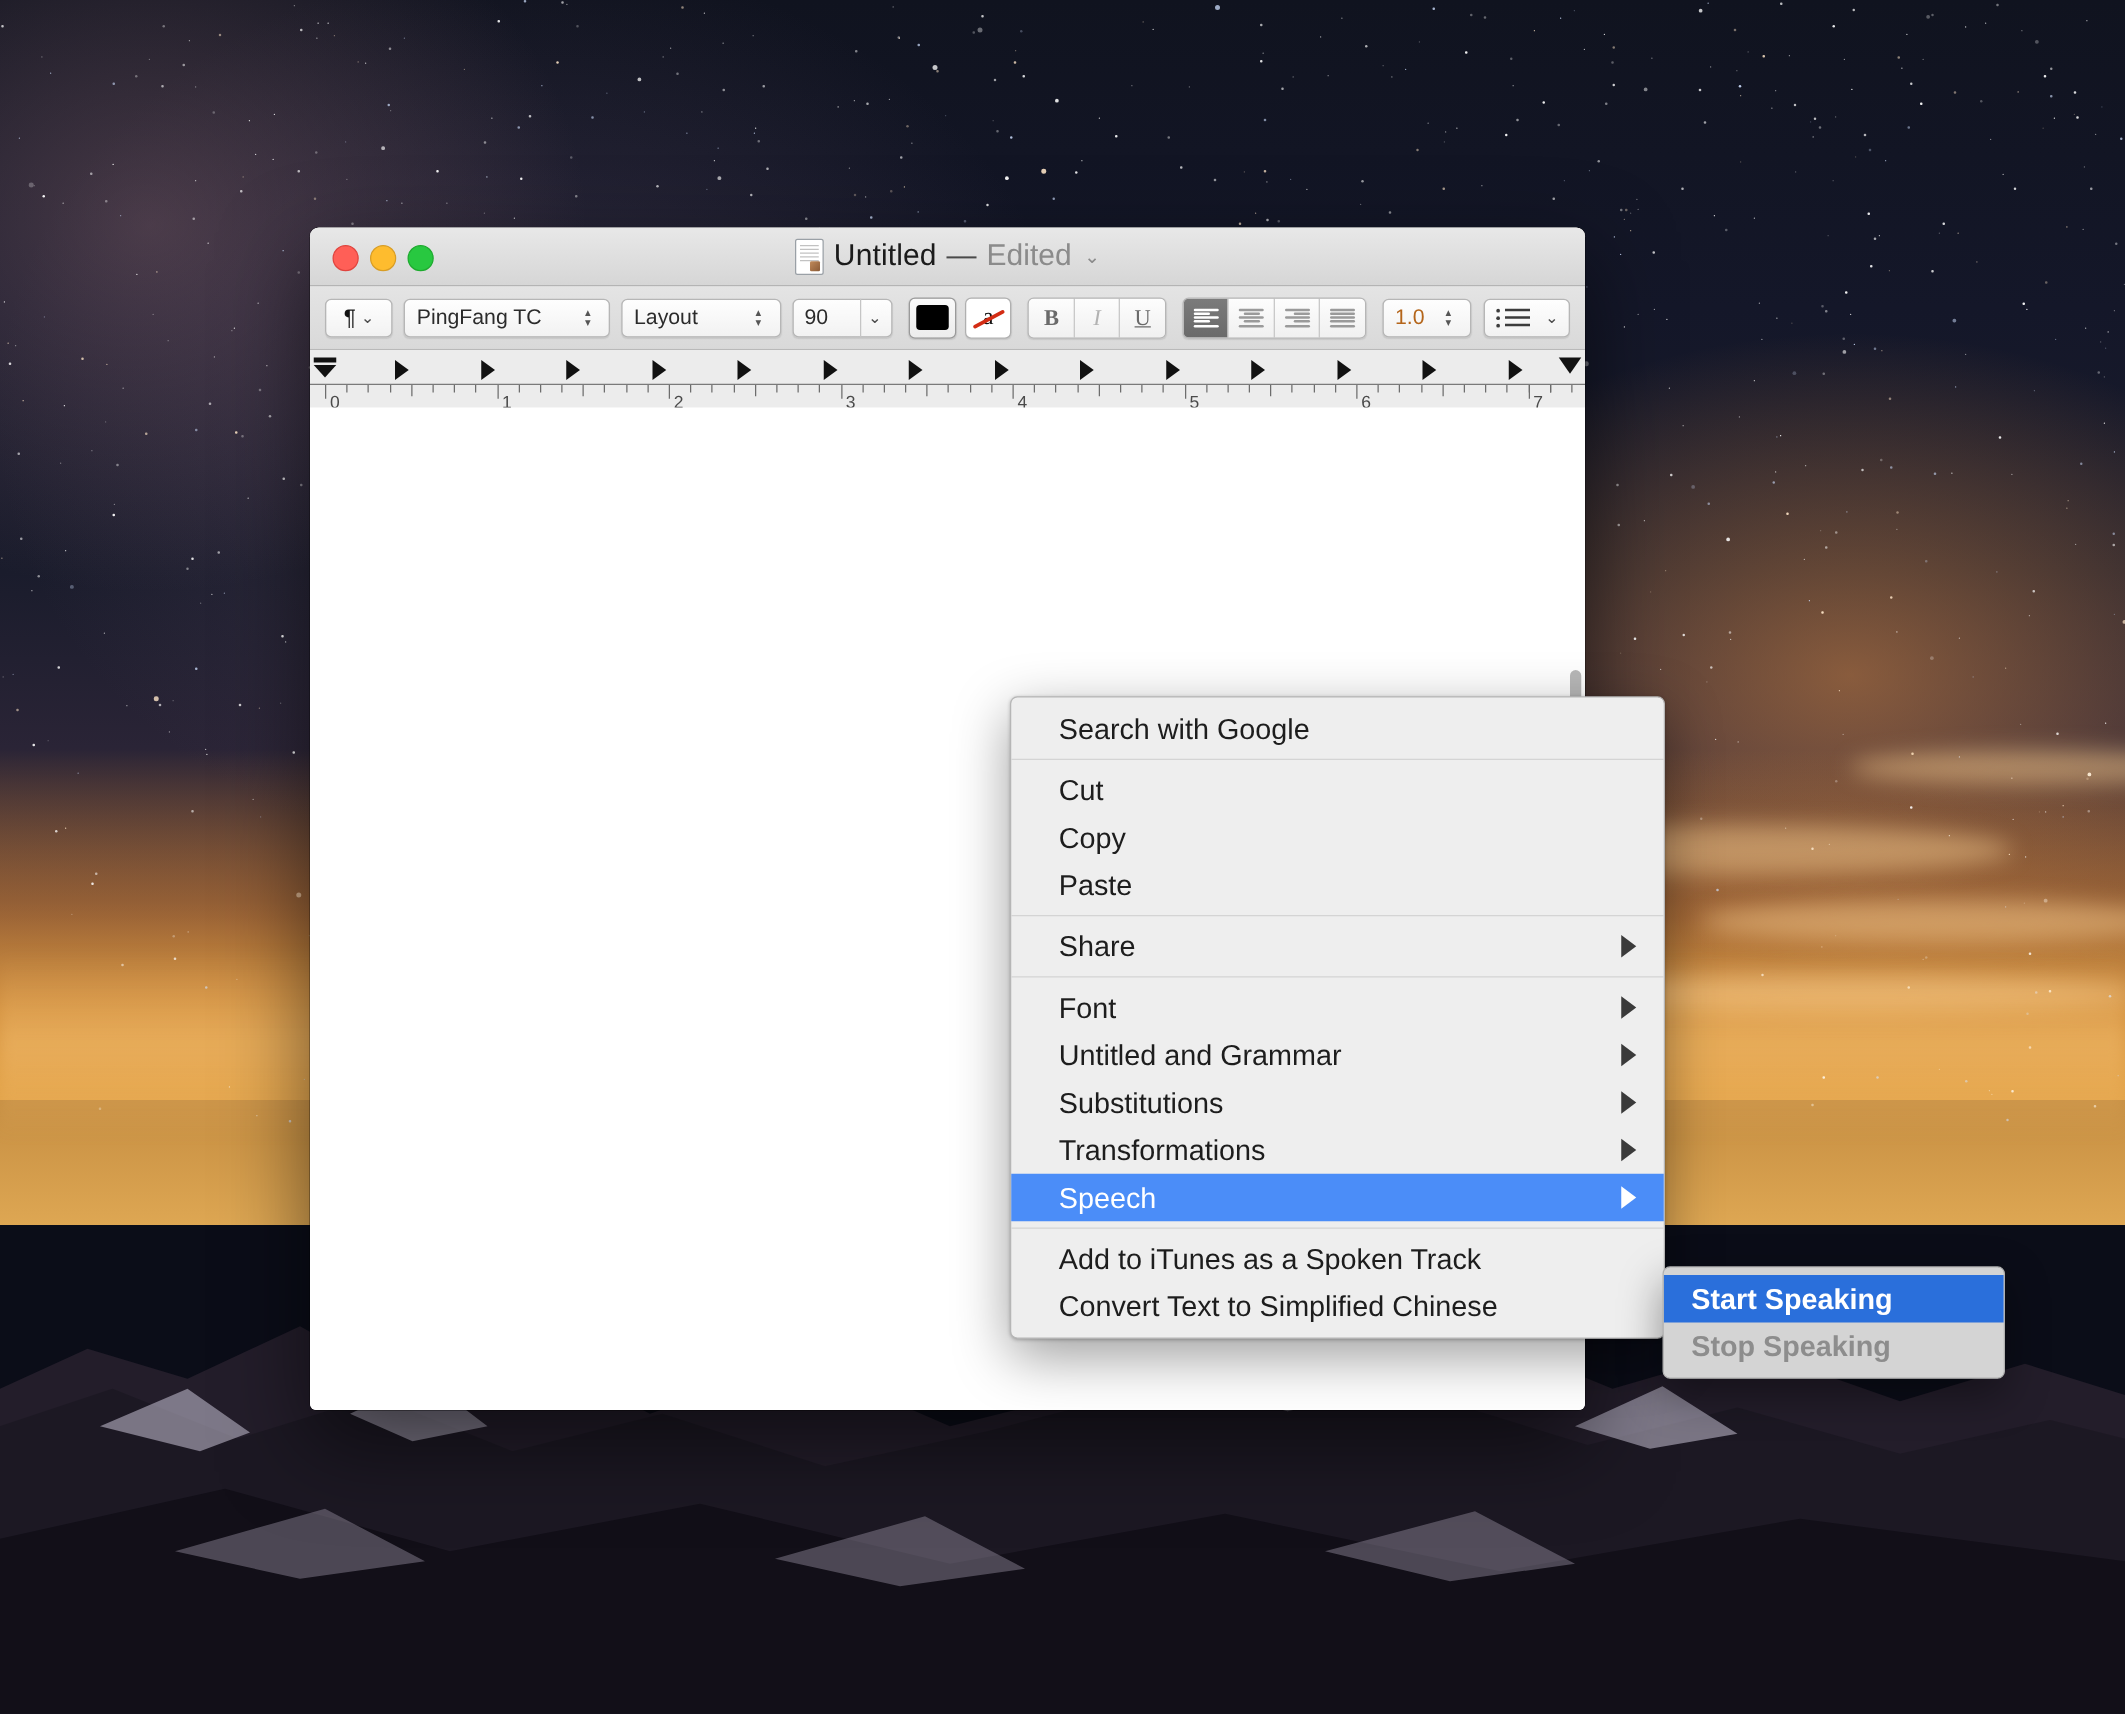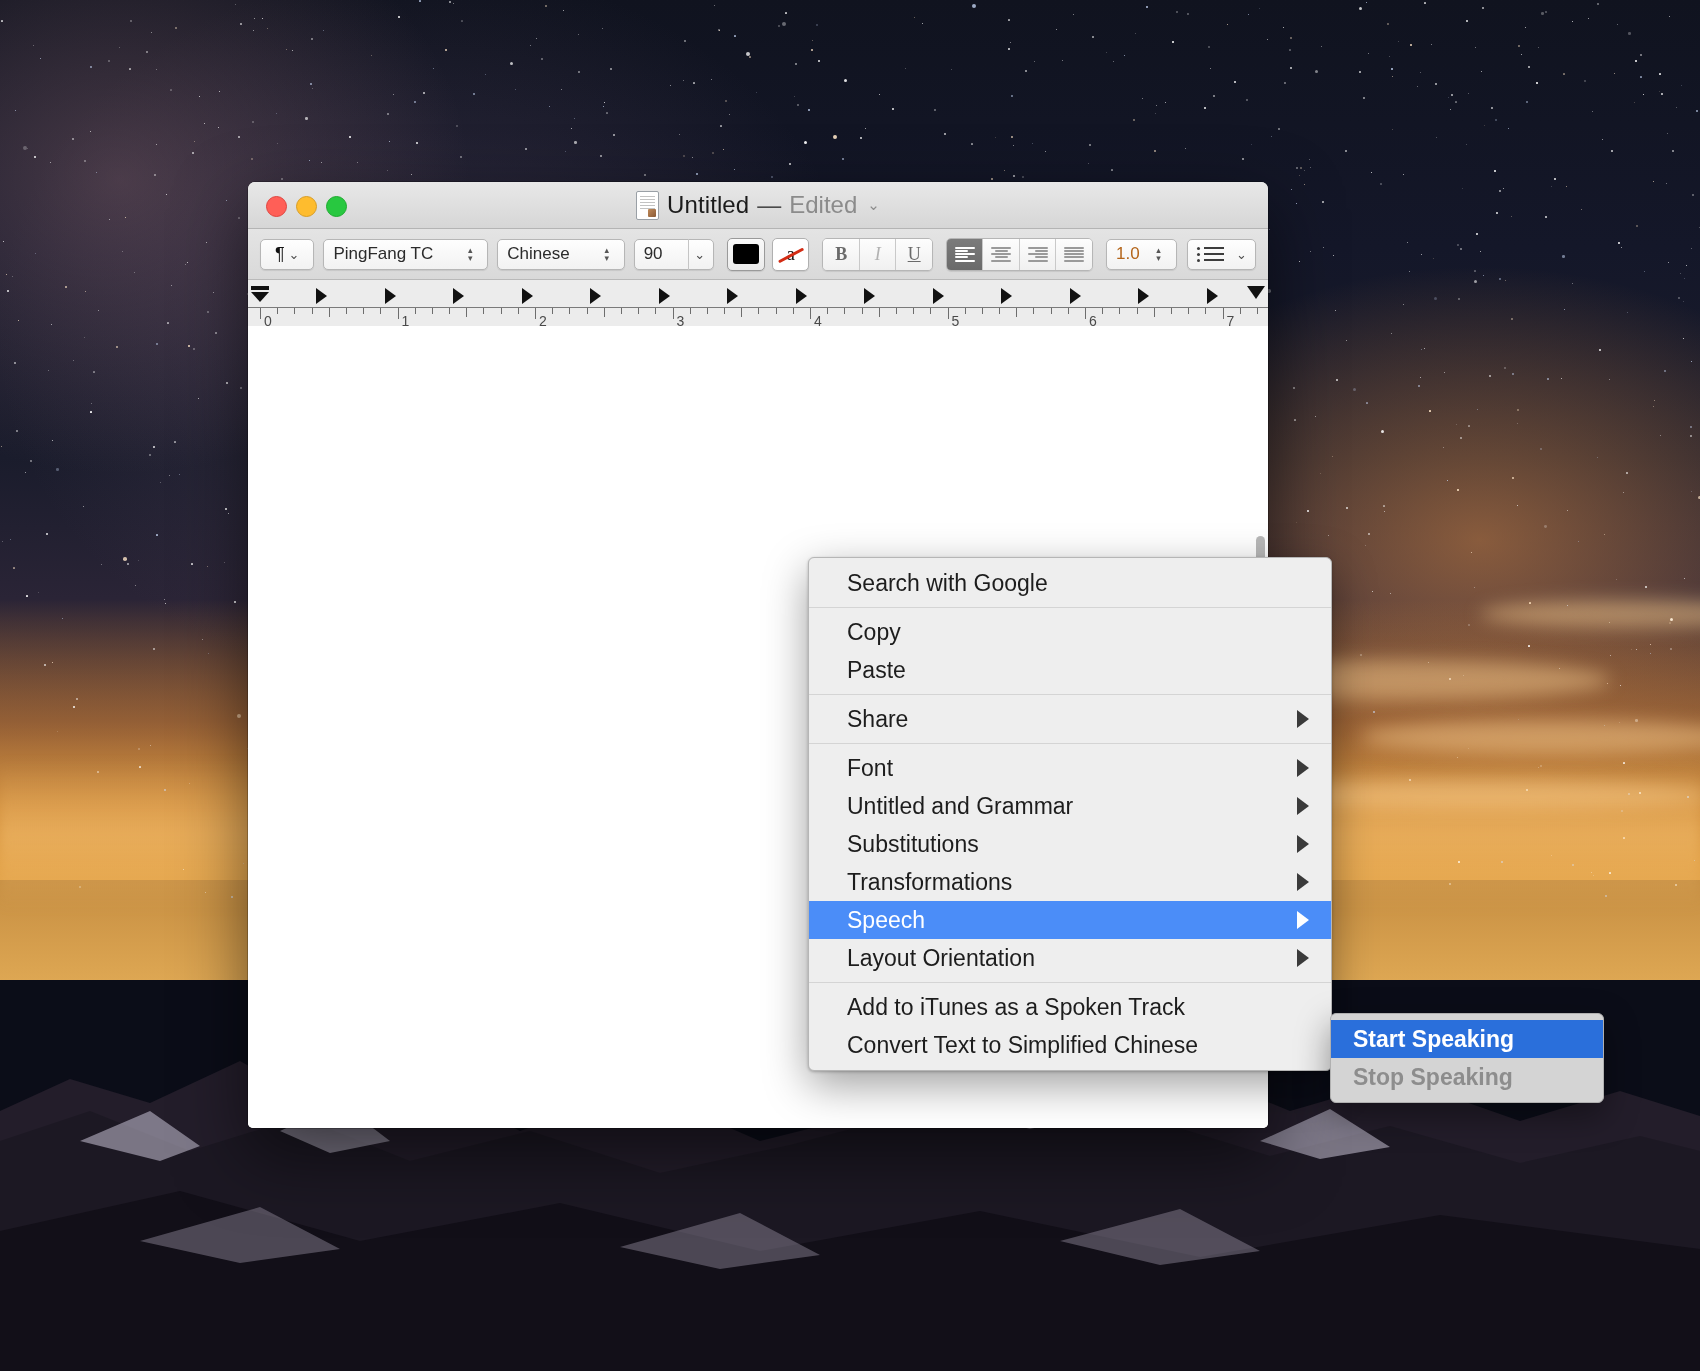--- a/index.html
+++ b/index.html
@@ -1273,21 +1273,21 @@
       <span style="font-size:18px;color:#111;">¶</span>
       <span style="font-size:13px;color:#4d4d4d;">⌄</span>
     </div>
 
     <div class="ctl font-btn">
       <span class="lbl" style="flex:1;">PingFang TC</span>
       <span class="stepper">▴<br>▾</span>
     </div>
 
     <div class="ctl style-btn">
-      <span class="lbl" style="flex:1;">Chinese</span>
+      <span class="lbl" style="flex:1;">Layout</span>
       <span class="stepper">▴<br>▾</span>
     </div>
 
     <div class="ctl size-btn">
       <span class="lbl" style="flex:1;">90</span>
       <span class="sep-v"></span>
       <span class="chevdown">⌄</span>
     </div>
 
     <div class="color-well">
@@ -1458,20 +1458,23 @@
     <div class="scrollbar"></div>
   </div>
 </div>
 
 <div id="ctxmenu">
     <div class="mi">
       <span>Search with Google</span>
     </div>
     <div class="msep"></div>
     <div class="mi">
+      <span>Cut</span>
+    </div>
+    <div class="mi">
       <span>Copy</span>
     </div>
     <div class="mi">
       <span>Paste</span>
     </div>
     <div class="msep"></div>
     <div class="mi">
       <span>Share</span>
       <span class="arr"></span>
     </div>
@@ -1489,24 +1492,20 @@
       <span class="arr"></span>
     </div>
     <div class="mi">
       <span>Transformations</span>
       <span class="arr"></span>
     </div>
     <div class="mi sel">
       <span>Speech</span>
       <span class="arr"></span>
     </div>
-    <div class="mi">
-      <span>Layout Orientation</span>
-      <span class="arr"></span>
-    </div>
     <div class="msep"></div>
     <div class="mi">
       <span>Add to iTunes as a Spoken Track</span>
     </div>
     <div class="mi">
       <span>Convert Text to Simplified Chinese</span>
     </div>
   </div>
 
 <div id="submenu">

